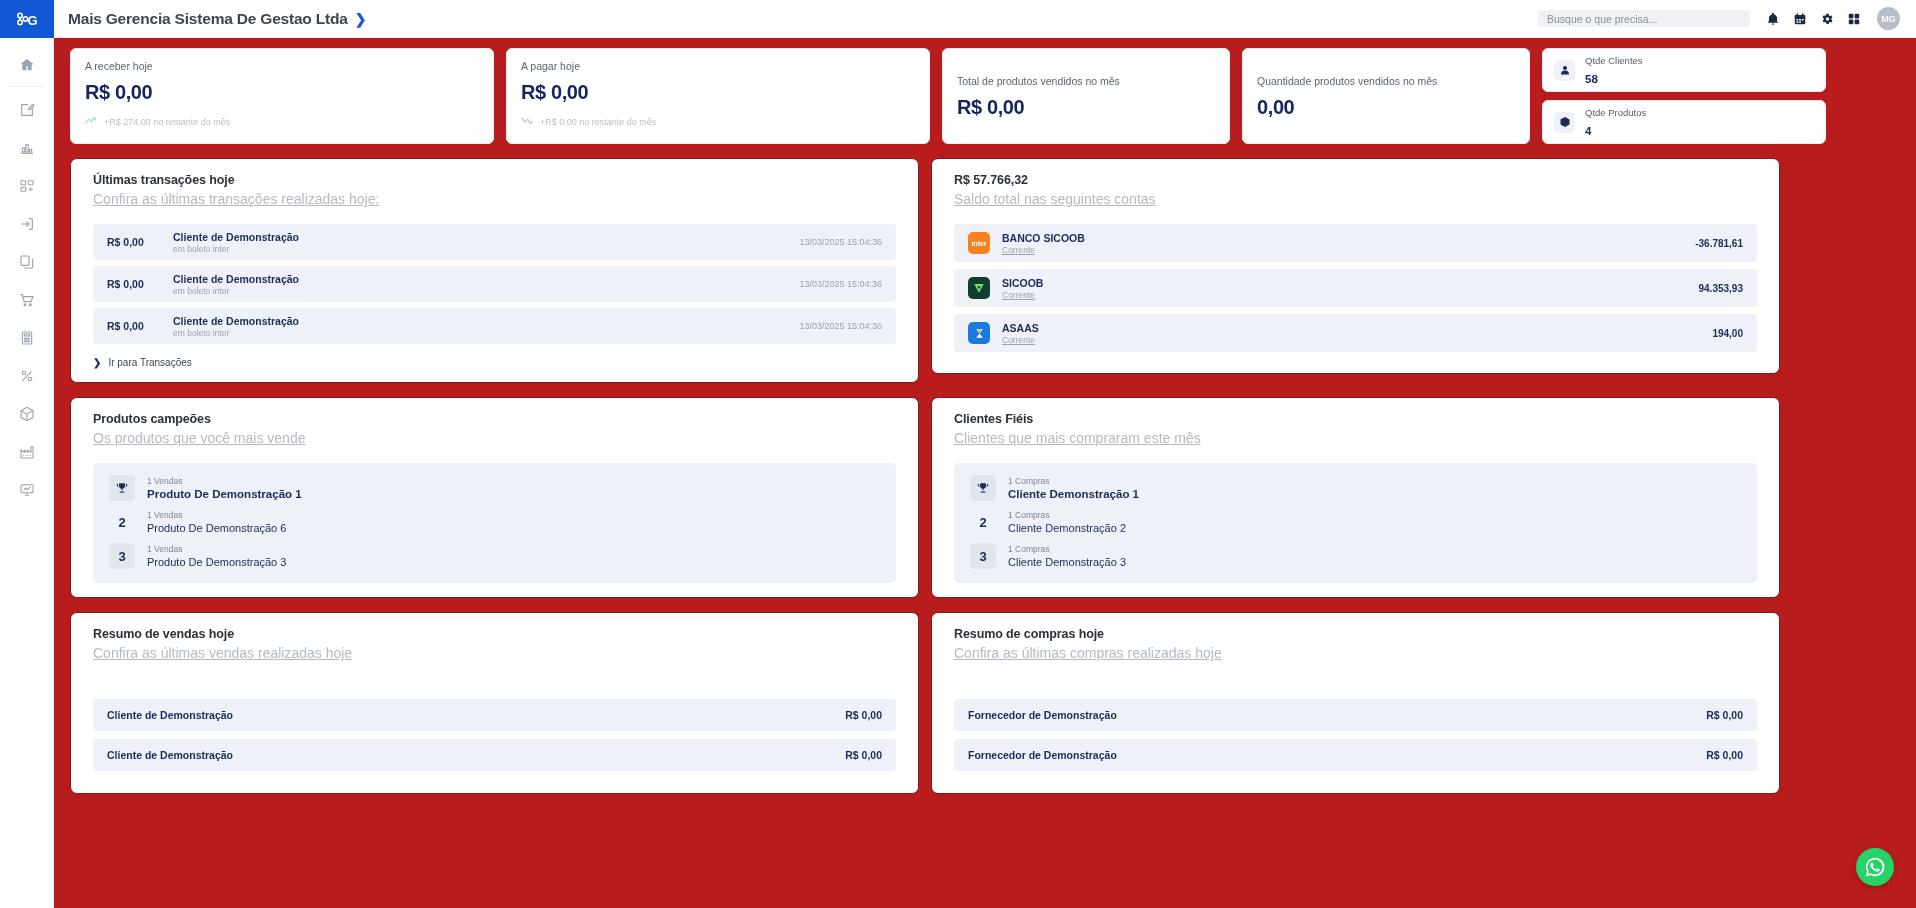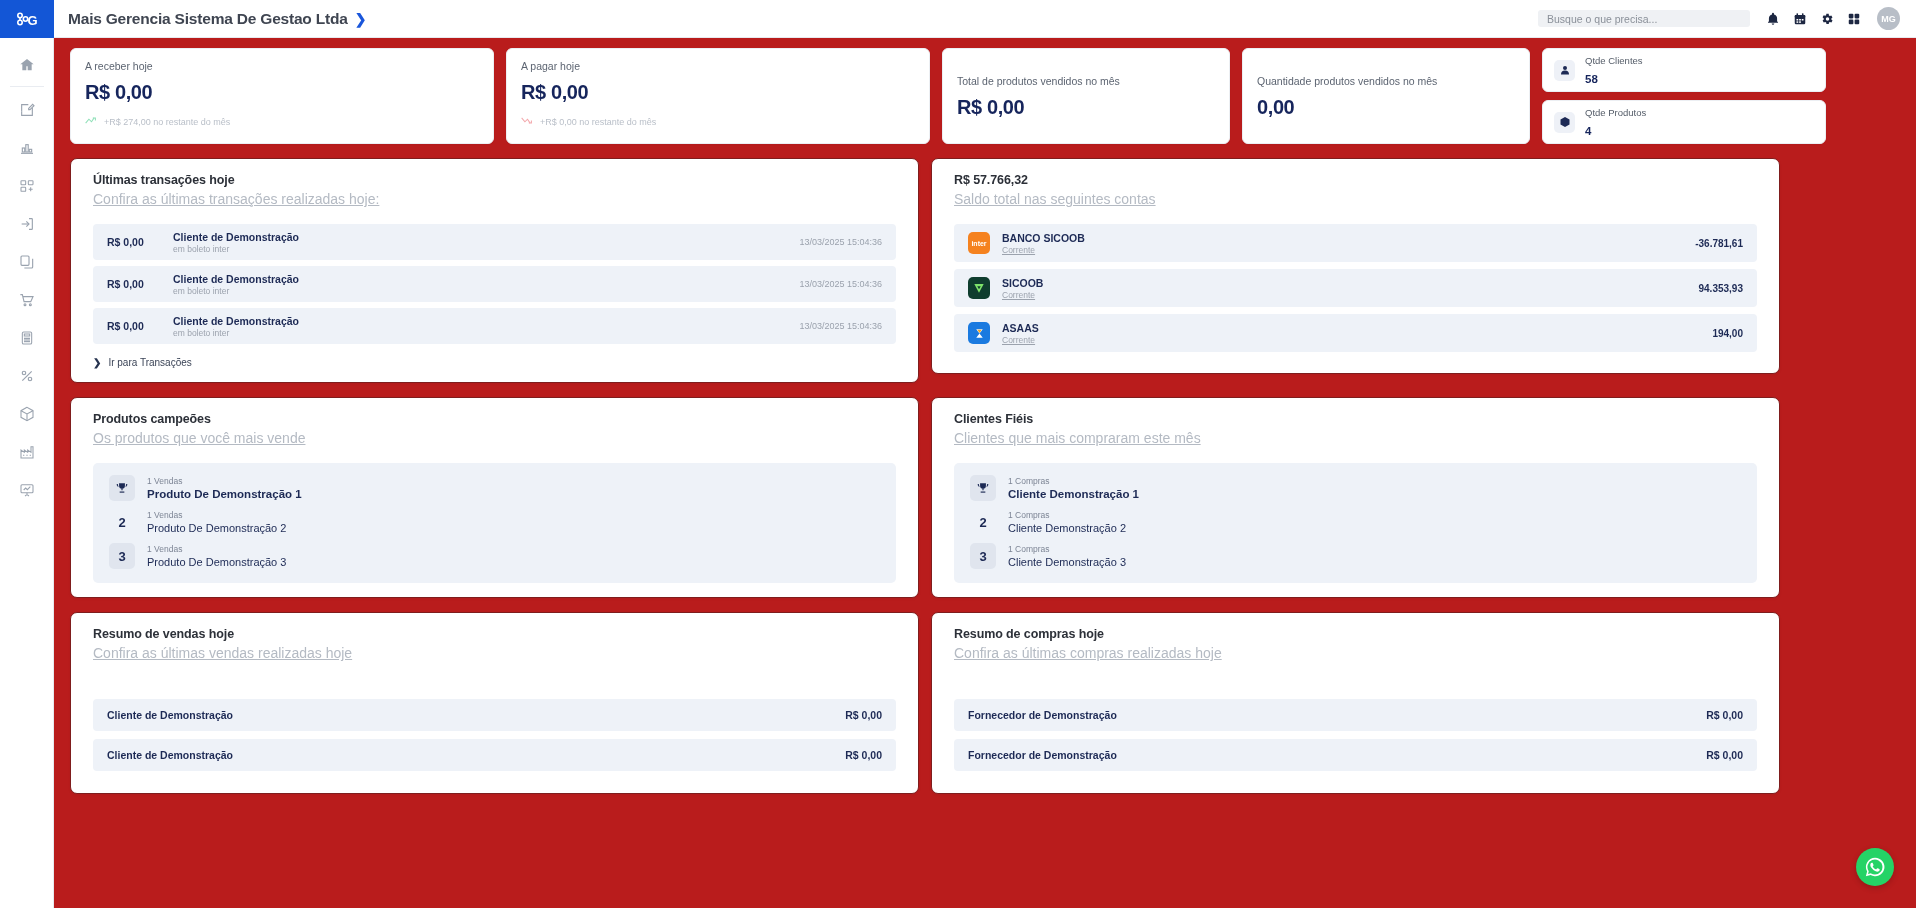--- a/index.html
+++ b/index.html
@@ -513,21 +513,21 @@
                 <div class="rank-txt">
                   <div class="rank-count">1 Vendas</div>
                   <div class="rank-name bold">Produto De Demonstração 1</div>
                 </div>
               </div>
 
               <div class="rank-item">
                 <div class="rank-badge plain">2</div>
                 <div class="rank-txt">
                   <div class="rank-count">1 Vendas</div>
-                  <div class="rank-name">Produto De Demonstração 2</div>
+                  <div class="rank-name">Produto De Demonstração 6</div>
                 </div>
               </div>
 
               <div class="rank-item">
                 <div class="rank-badge first">3</div>
                 <div class="rank-txt">
                   <div class="rank-count">1 Vendas</div>
                   <div class="rank-name">Produto De Demonstração 3</div>
                 </div>
               </div>

